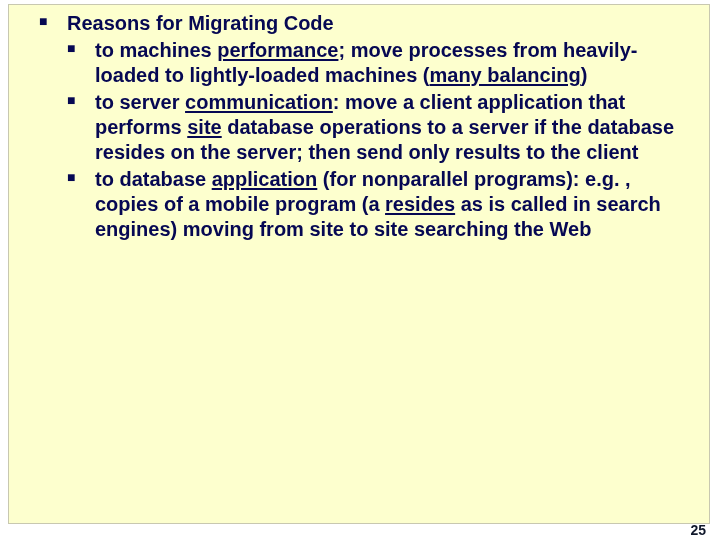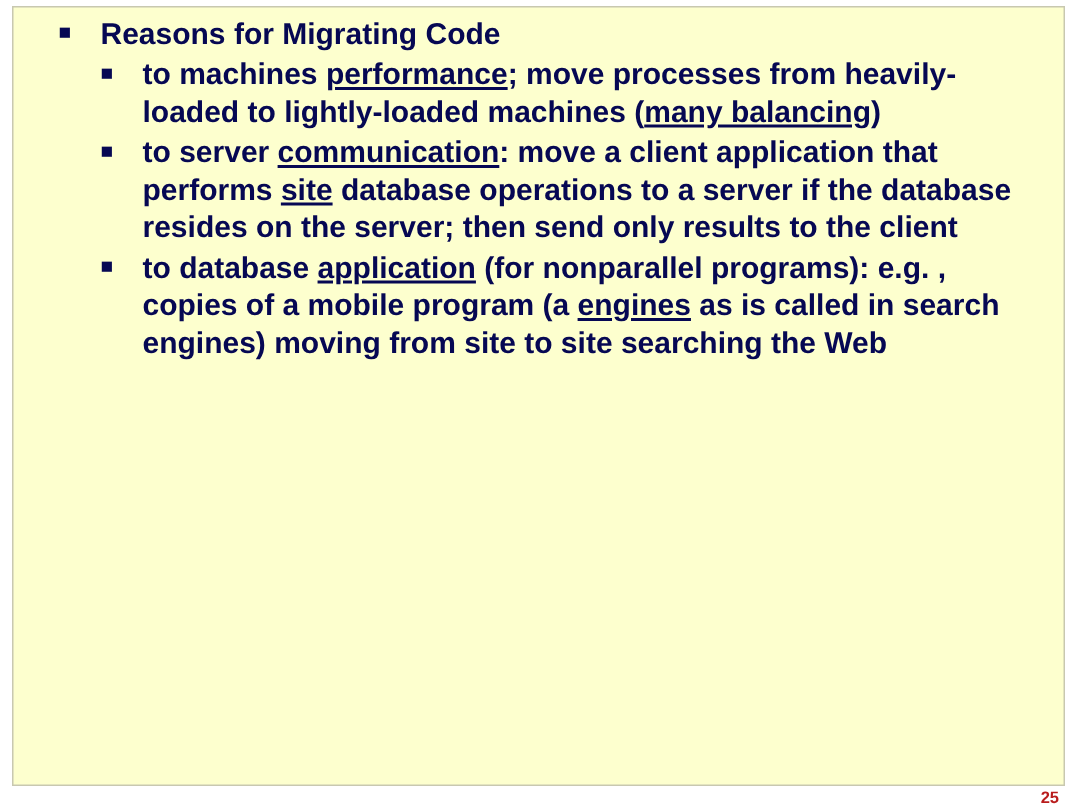--- a/index.html
+++ b/index.html
@@ -60,23 +60,23 @@
   }
   .u {
     text-decoration: underline;
     text-underline-offset: 2px;
   }
   .page-number {
     position: absolute;
     right: 14px;
     bottom: 2px;
     font-family: Arial, sans-serif;
-    font-size: 11px;
+    font-size: 14px;
     font-weight: bold;
-    color: #b91c1c;
+    color: #0f172a;
   }
 </style>
 </head>
 <body>
 
 <div class="slide">
   <div class="content-area">
 
     <div class="l1">
       <span class="bullet">■</span>
@@ -88,18 +88,18 @@
       <span><span>to machines </span><span class="u">performance</span><span>; move processes from heavily-loaded to lightly-loaded machines (</span><span class="u">many balancing</span><span>)</span></span>
     </div>
 
     <div class="l2">
       <span class="bullet">■</span>
       <span><span>to server </span><span class="u">communication</span><span>: move a client application that performs </span><span class="u">site</span><span> database operations to a server if the database resides on the server; then send only results to the client</span></span>
     </div>
 
     <div class="l2">
       <span class="bullet">■</span>
-      <span><span>to database </span><span class="u">application</span><span> (for nonparallel programs): e.g. , copies of a mobile program (a </span><span class="u">engines</span><span> as is called in search engines) moving from site to site searching the Web</span></span>
+      <span><span>to database </span><span class="u">application</span><span> (for nonparallel programs): e.g. , copies of a mobile program (a </span><span class="u">resides</span><span> as is called in search engines) moving from site to site searching the Web</span></span>
     </div>
 
   </div>
   <div class="page-number">25</div>
 </div>
 
 </body></html>

